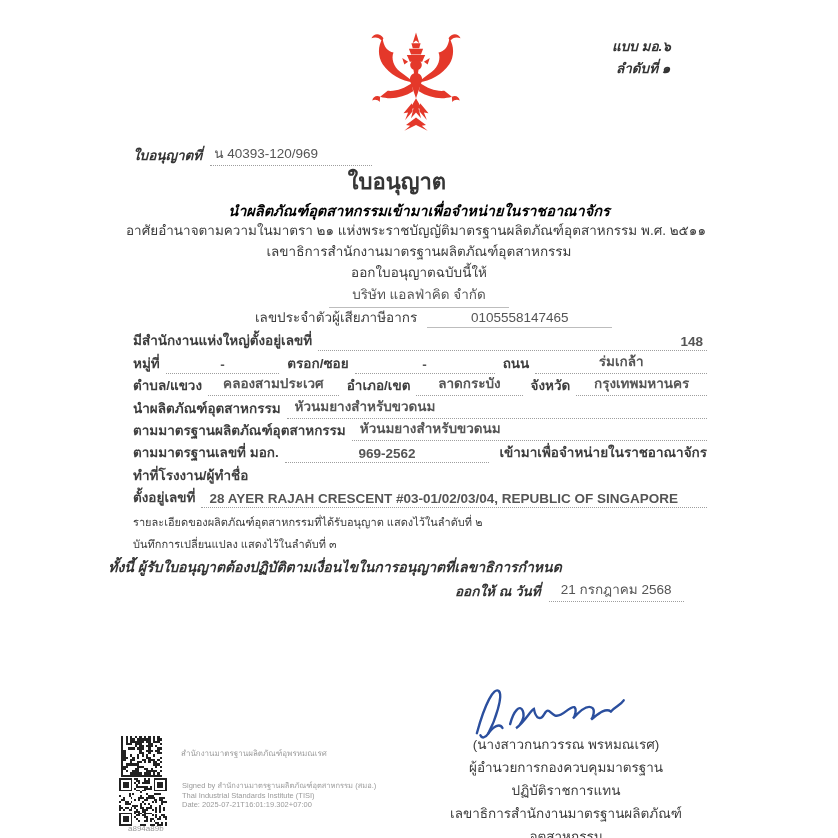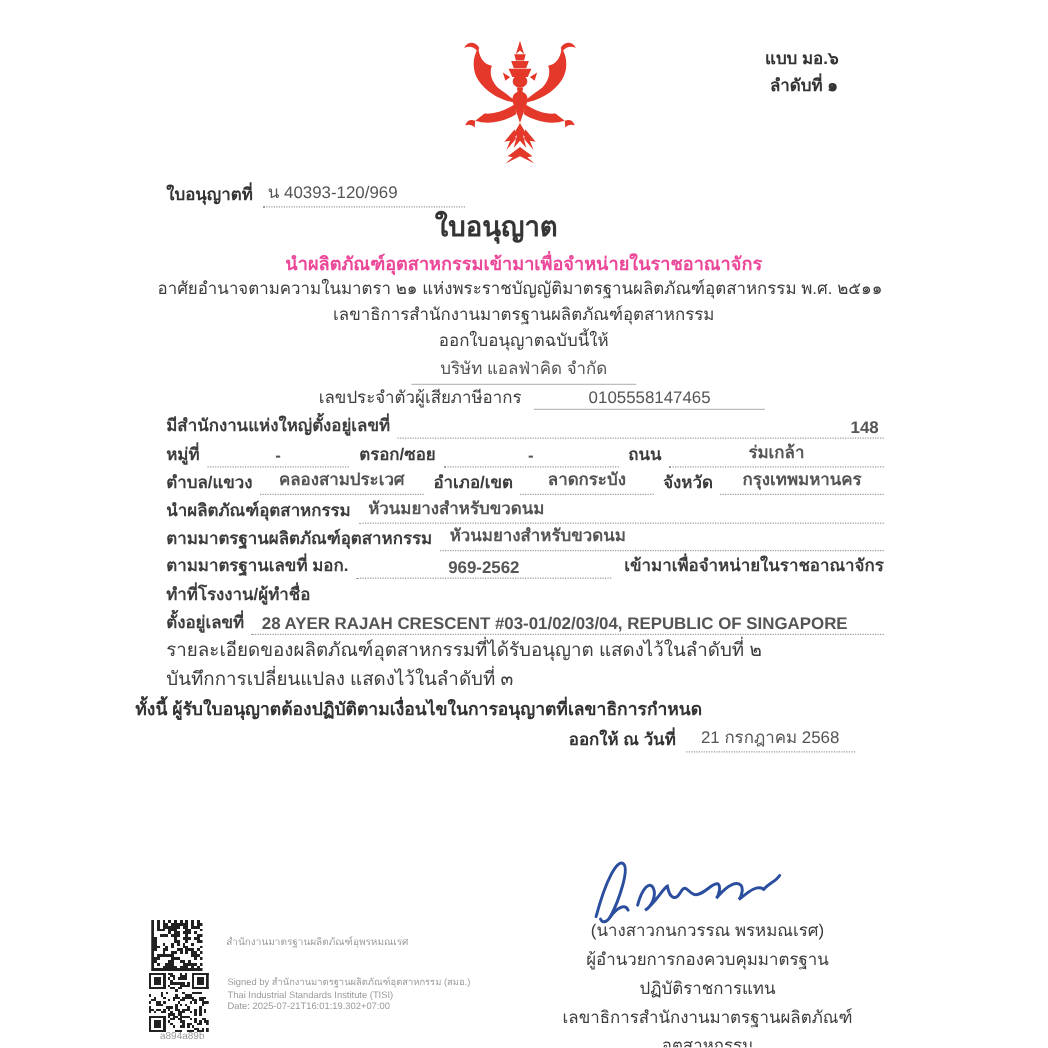--- a/index.html
+++ b/index.html
@@ -1,36 +1,36 @@
 <!DOCTYPE html>
 <html><head>
 <meta charset="utf-8">
 <style>
   html,body{margin:0;padding:0;background:#fff;}
   #page{
     position:relative;width:838px;height:838px;background:#ffffff;overflow:hidden;
     font-family:"Liberation Sans",sans-serif;color:#3d3d3d;
   }
   .abs{position:absolute;}
-  .b{font-weight:bold;}
+  .b{font-weight:bold;font-style:italic;}
   .center{text-align:center;}
   .t135{font-size:13.5px;line-height:17px;}
   .title{font-size:22px;font-weight:bold;color:#353535;}
   .val{color:#555;}
   .dot{border-bottom:1px dotted #9e9e9e;}
   .sol{border-bottom:1px solid #bdbdbd;}
   
   #formblock{left:133px;top:329px;width:574px;}
   .frow{display:flex;align-items:flex-end;height:22.4px;font-size:13.5px;font-weight:bold;}
   .frow .lbl{white-space:nowrap;padding-right:6px;color:#3d3d3d;}
   .frow .fv{border-bottom:1px dotted #9e9e9e;color:#555;white-space:nowrap;
             padding:0 4px 1px 4px;}
   .frow .grow{flex:1 1 auto;}
   .frow .ctr{text-align:center;}
-  .plainrow{height:22.4px;font-size:15px;display:flex;}
+  .plainrow{height:22.4px;font-size:11px;display:flex;align-items:flex-end;}
   
   .tiny{color:#9a9a9a;}
   .qrbox{display:block;}
 </style>
 </head>
 <body>
 
 <div id="page">
 
   <div class="abs" style="left:366px;top:28px;width:100px;height:114px;">
@@ -73,21 +73,21 @@
     <div>แบบ มอ.๖</div>
     <div style="padding-left:4px;">ลำดับที่ ๑</div>
   </div>
 
   <div class="abs" style="left:133px;top:142px;font-size:13.5px;display:flex;align-items:flex-end;">
     <span class="b" style="color:#333;padding-right:8px;">ใบอนุญาตที่</span>
     <span class="dot val" style="min-width:150px;padding:0 8px 1px 4px;">น 40393-120/969</span>
   </div>
 
   <div class="abs center title" style="left:0;top:164px;width:794px;">ใบอนุญาต</div>
-  <div class="abs center b" style="left:0;top:199px;width:838px;font-size:14.5px;color:#ec4899;">นำผลิตภัณฑ์อุตสาหกรรมเข้ามาเพื่อจำหน่ายในราชอาณาจักร</div>
+  <div class="abs center b" style="left:0;top:199px;width:838px;font-size:14.5px;color:#000000;">นำผลิตภัณฑ์อุตสาหกรรมเข้ามาเพื่อจำหน่ายในราชอาณาจักร</div>
   <div class="abs center t135" style="left:0;top:222px;width:832px;">อาศัยอำนาจตามความในมาตรา ๒๑ แห่งพระราชบัญญัติมาตรฐานผลิตภัณฑ์อุตสาหกรรม พ.ศ. ๒๕๑๑</div>
   <div class="abs center t135" style="left:0;top:243px;width:838px;">เลขาธิการสำนักงานมาตรฐานผลิตภัณฑ์อุตสาหกรรม</div>
   <div class="abs center t135" style="left:0;top:264px;width:838px;">ออกใบอนุญาตฉบับนี้ให้</div>
 
   <div class="abs center" style="left:319px;top:283px;width:200px;">
     <span class="sol val" style="display:inline-block;min-width:180px;font-size:13.5px;padding-bottom:2px;">บริษัท แอลฟ่าคิด จำกัด</span>
   </div>
 
   <div class="abs" style="left:255px;top:306px;font-size:13.5px;display:flex;align-items:flex-end;">
     <span>เลขประจำตัวผู้เสียภาษีอากร</span>

